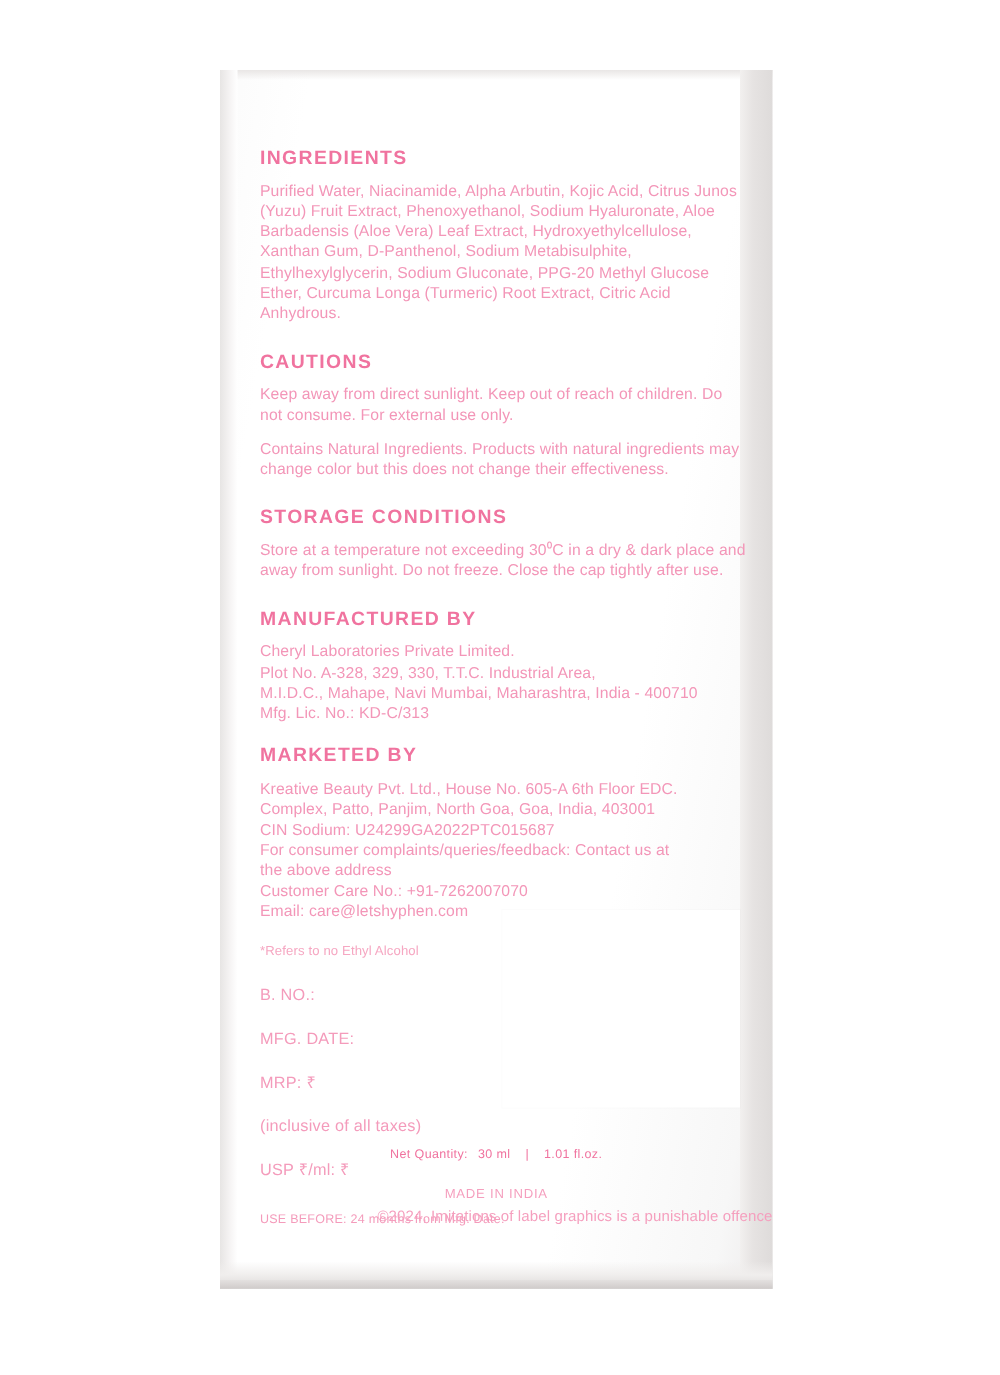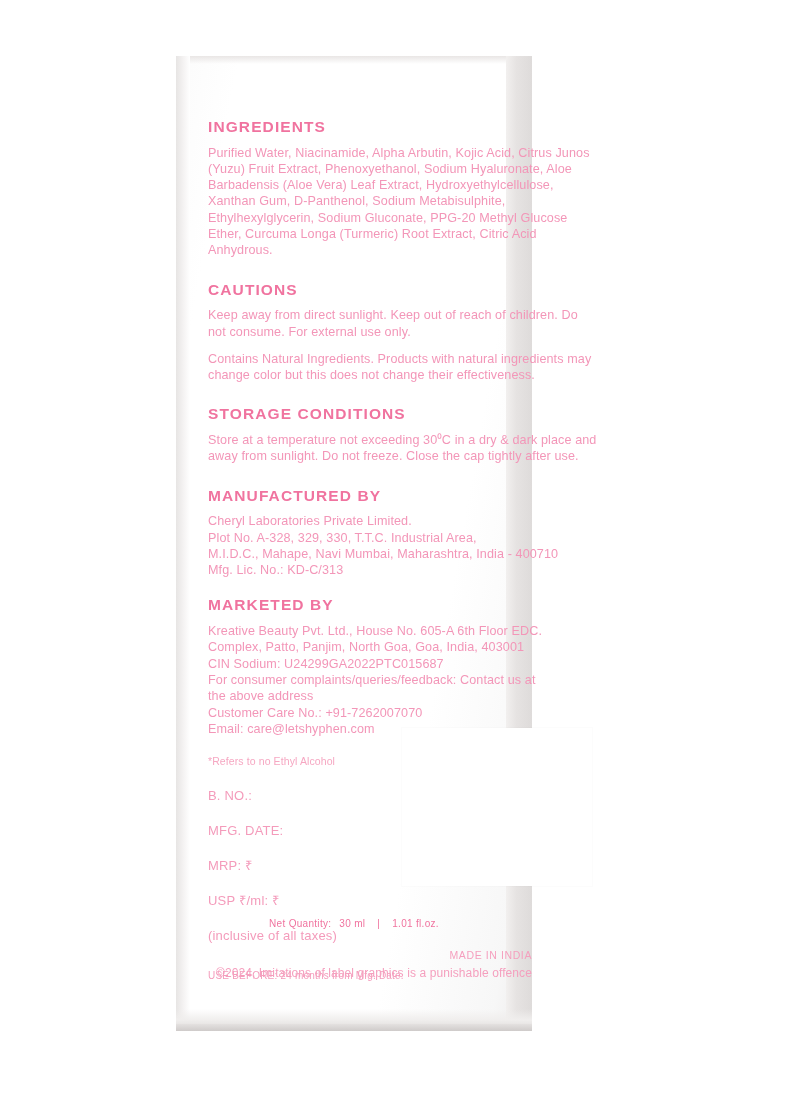--- a/index.html
+++ b/index.html
@@ -13,21 +13,21 @@
     position: relative;
     font-family: "Liberation Sans", sans-serif;
     overflow: hidden;
   }
 
   
   #box {
     position: absolute;
     left: 176px;
     top: 56px;
-    width: 356px;
+    width: 442px;
     height: 975px;
     background: linear-gradient(100deg, #fbfbfb 0%, #ffffff 12%, #ffffff 70%, #f7f7f7 92%, #eceaea 100%);
     box-shadow: 0 0 0 0 rgba(0,0,0,0);
   }
   
   #box .fold-left {
     position: absolute;
     left: 0; top: 0; bottom: 0;
     width: 14px;
     background: linear-gradient(90deg, #e7e5e4 0%, #f5f3f3 55%, #ffffff 100%);
@@ -132,21 +132,21 @@
     font-size: 10px;
     letter-spacing: 0.3px;
   }
   #netq .sep { padding: 0 12px; color: #f0739f; }
   #netq .val { padding-left: 8px; }
 
   #madein {
     position: absolute;
     left: 0; right: 0;
     top: 893px;
-    text-align: right;
+    text-align: center;
     color: #f59fbe;
     font-size: 10.5px;
     letter-spacing: 0.6px;
   }
   #copyright {
     position: absolute;
     left: 0; right: 0;
     top: 910px;
     text-align: right;
     color: #f59fbe;
@@ -205,24 +205,24 @@
     <div class="field-block">
         <p class="field-row">B. NO.:</p>
       </div>
     <div class="field-block">
         <p class="field-row">MFG. DATE:</p>
       </div>
     <div class="field-block">
         <p class="field-row">MRP: ₹</p>
       </div>
     <div class="field-block">
+        <p class="field-row">(inclusive of all taxes)</p>
+      </div>
+    <div class="field-block">
         <p class="field-row">USP ₹/ml: ₹</p>
-      </div>
-    <div class="field-block">
-        <p class="field-row">(inclusive of all taxes)</p>
       </div>
 
     <p id="use-before">USE BEFORE: 24 months from Mfg. Date.</p>
   </div>
 
   <div id="print-area"></div>
 
   <div id="netq">
     <span>Net Quantity:</span><span class="val">30 ml</span><span class="sep">|</span><span>1.01 fl.oz.</span>
   </div>

